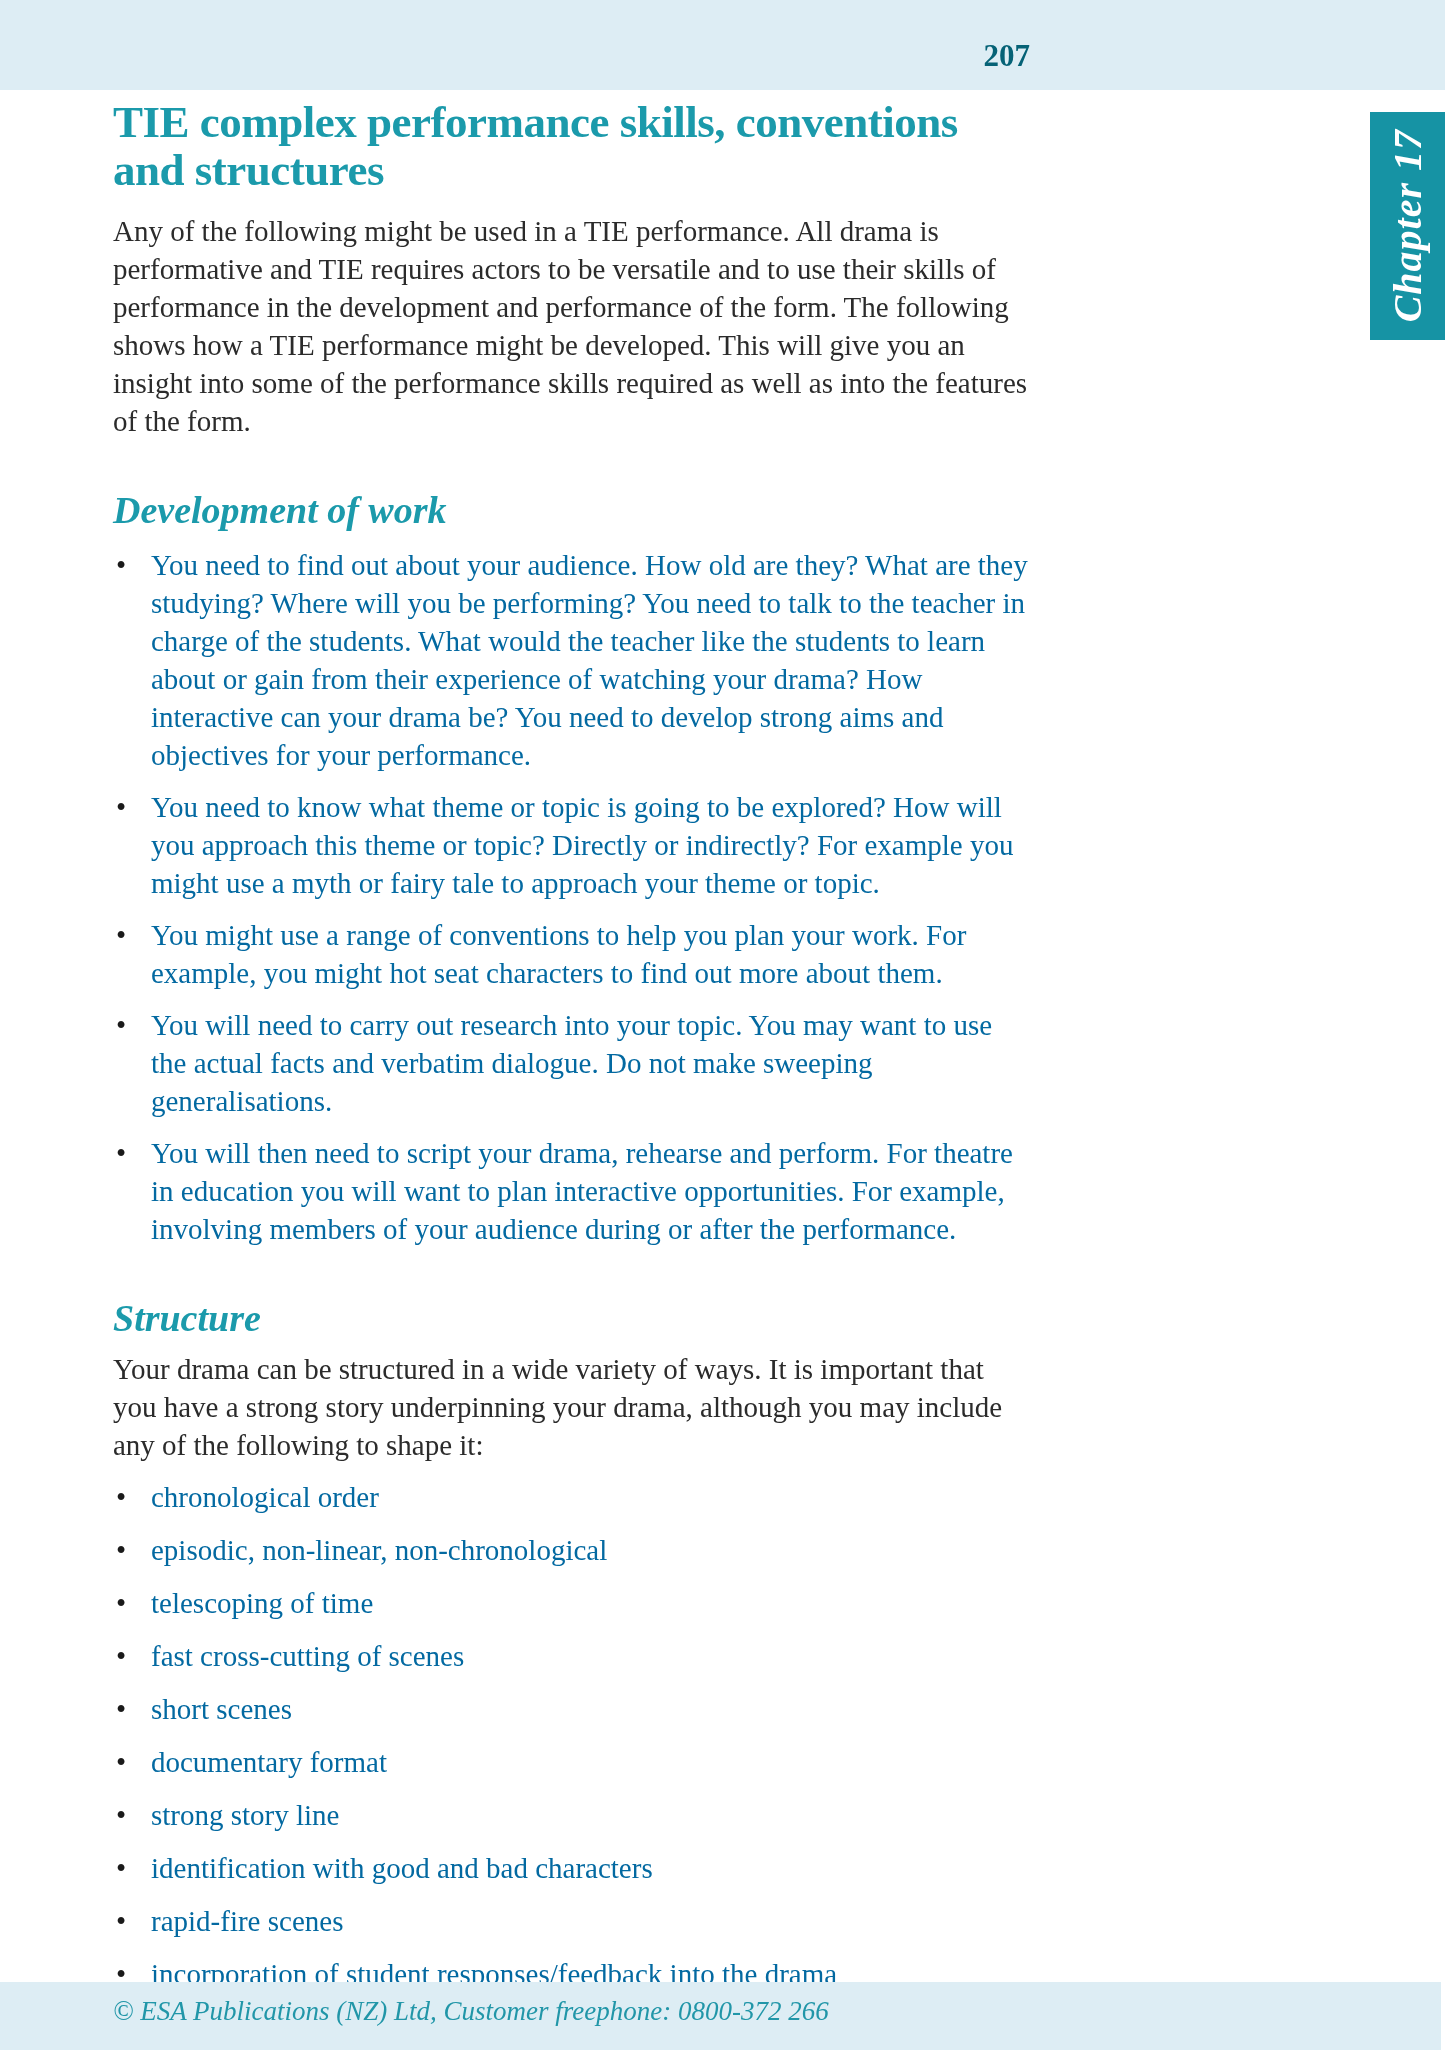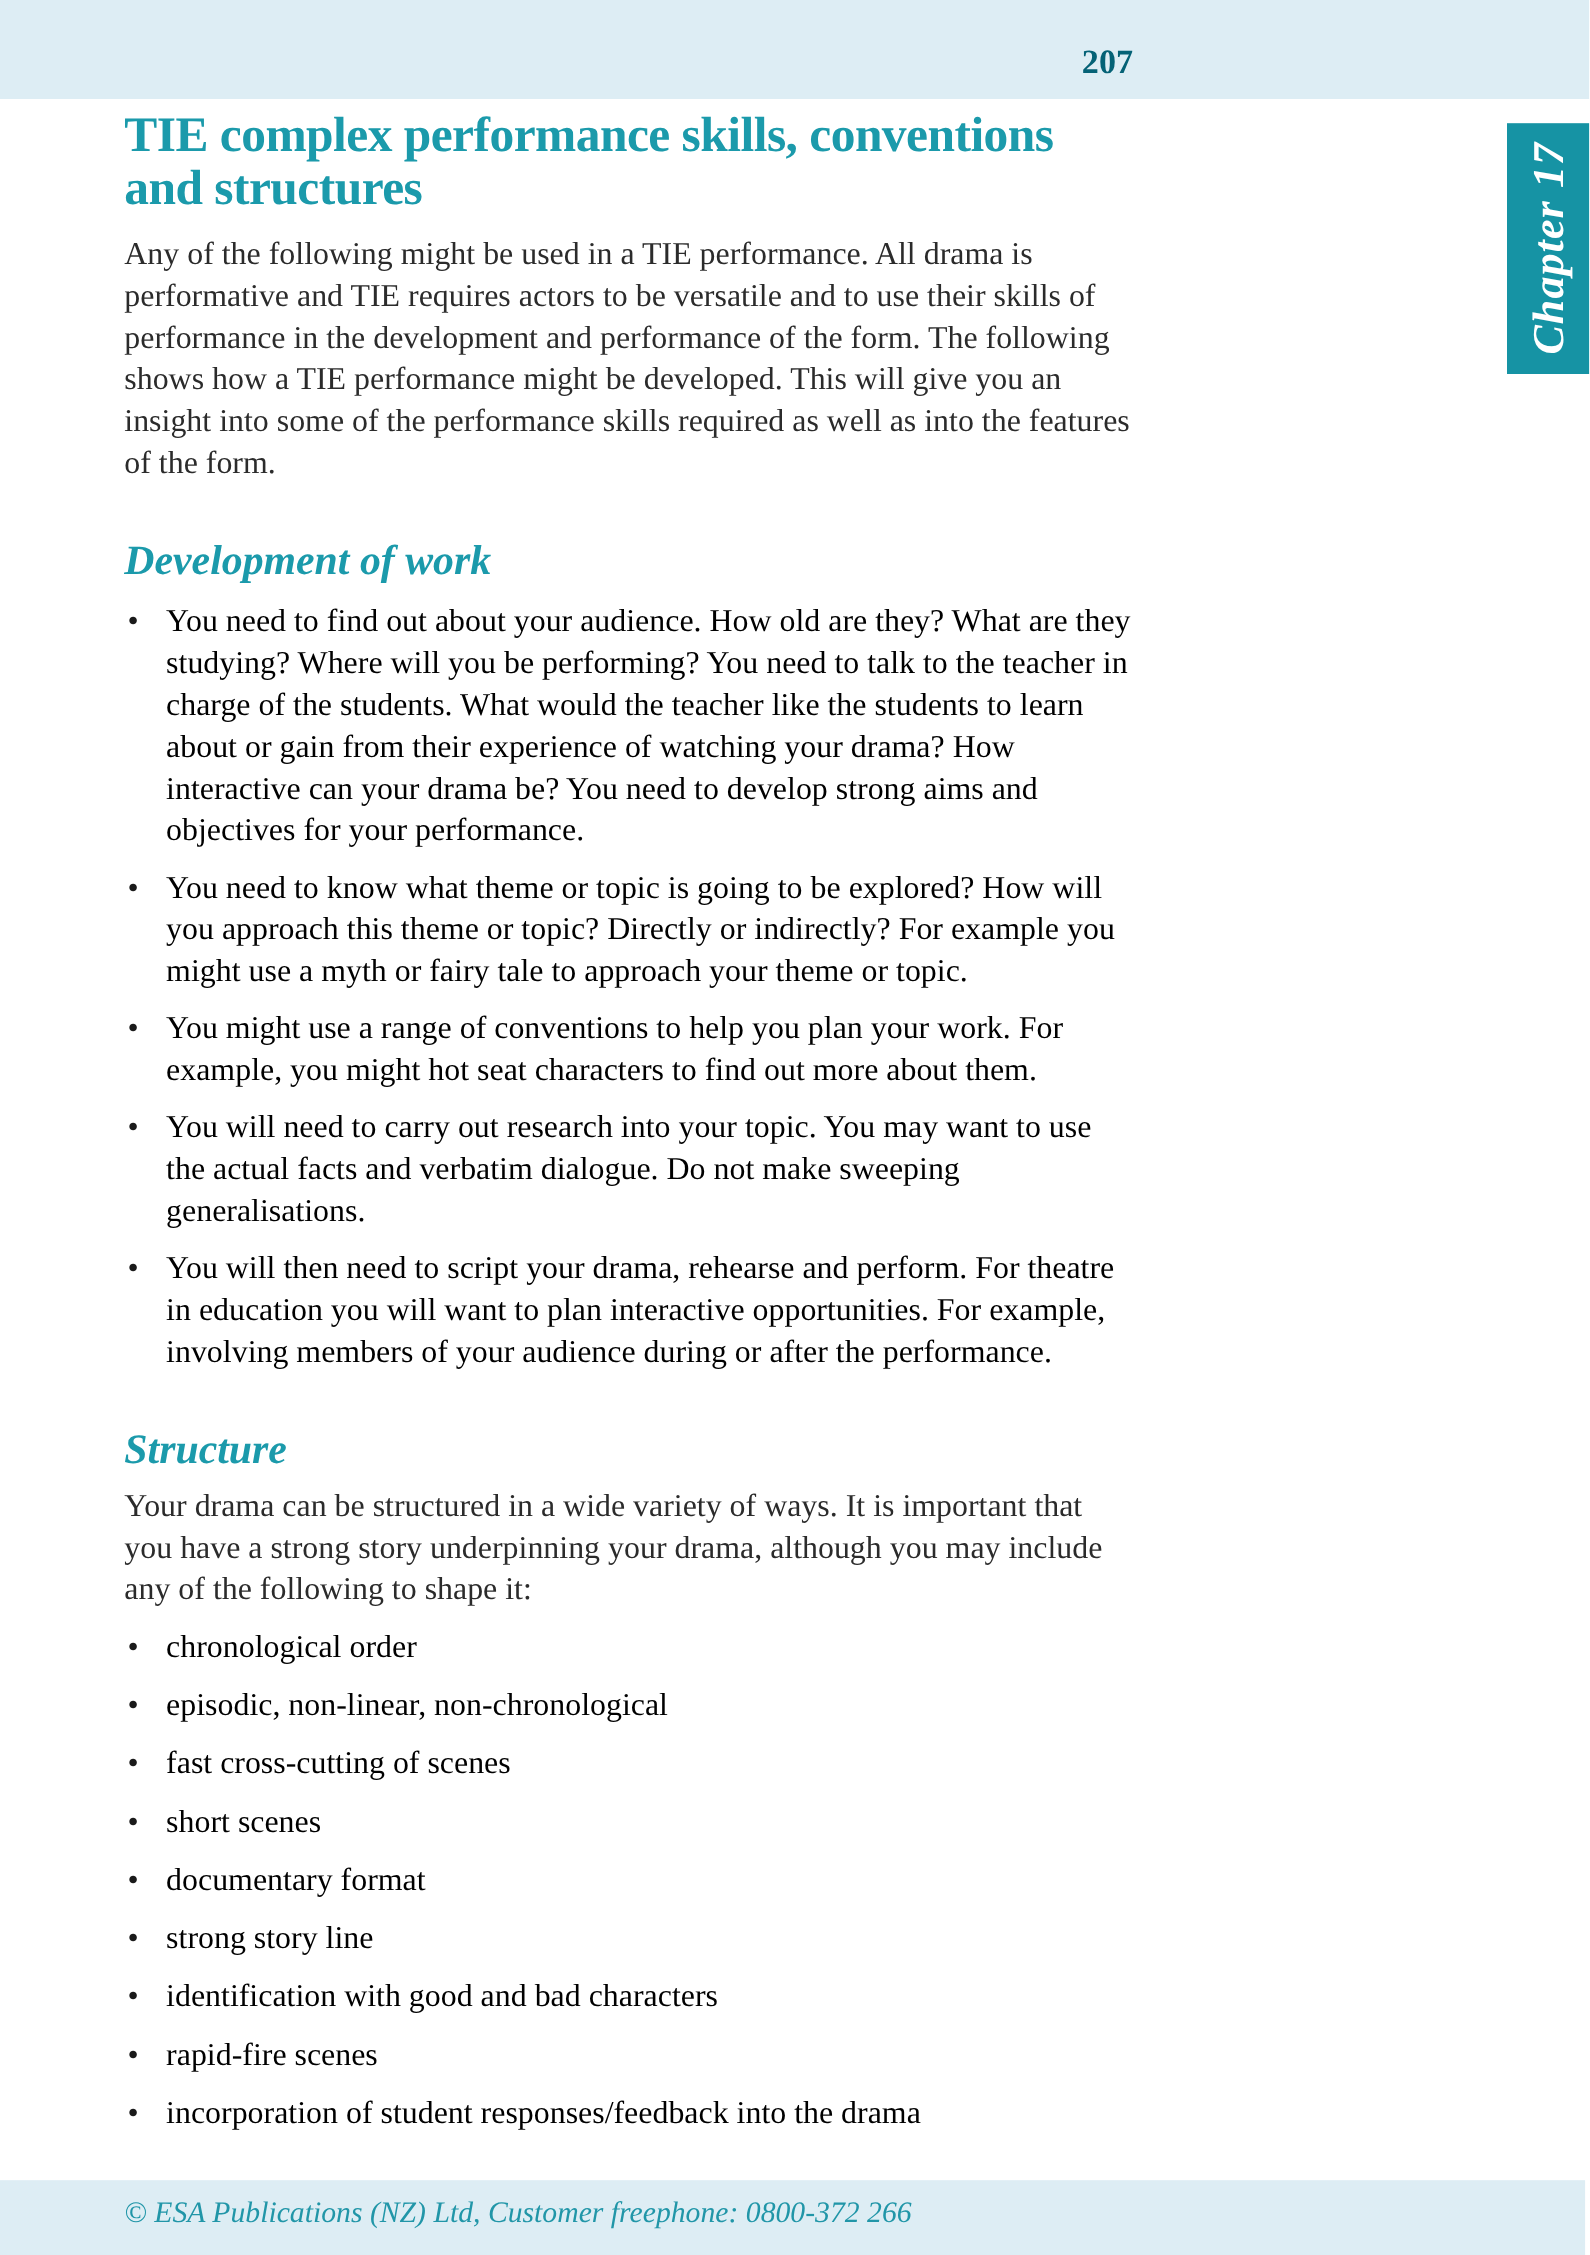--- a/index.html
+++ b/index.html
@@ -96,21 +96,21 @@
   ul.bullet-list {
     list-style: none;
     margin: 14px 0 0 0;
     padding: 0;
   }
   ul.bullet-list li {
     position: relative;
     padding-left: 38px;
     font-size: 29px;
     line-height: 38px;
-    color: #000000;
+    color: #0369a1;
     margin-bottom: 14px;
   }
   ul.bullet-list li::before {
     content: "\2022";
     position: absolute;
     left: 3px;
     top: 0;
     color: #1a1a1a;
   }
   ul.structure-list li { margin-bottom: 15px; }
@@ -156,20 +156,21 @@
       <li>You might use a range of conventions to help you plan your work. For example, you might hot seat characters to find out more about them.</li>
       <li>You will need to carry out research into your topic. You may want to use the actual facts and verbatim dialogue. Do not make sweeping generalisations.</li>
       <li>You will then need to script your drama, rehearse and perform. For theatre in education you will want to plan interactive opportunities. For example, involving members of your audience during or after the performance.</li>
     </ul>
 
     <h2 class="section-heading">Structure</h2>
     <p class="section-intro">Your drama can be structured in a wide variety of ways. It is important that you have a strong story underpinning your drama, although you may include any of the following to shape it:</p>
     <ul class="bullet-list structure-list">
       <li>chronological order</li>
       <li>episodic, non-linear, non-chronological</li>
+      <li>telescoping of time</li>
       <li>fast cross-cutting of scenes</li>
       <li>short scenes</li>
       <li>documentary format</li>
       <li>strong story line</li>
       <li>identification with good and bad characters</li>
       <li>rapid-fire scenes</li>
       <li>incorporation of student responses/feedback into the drama</li>
 
     </ul>
   </div>

